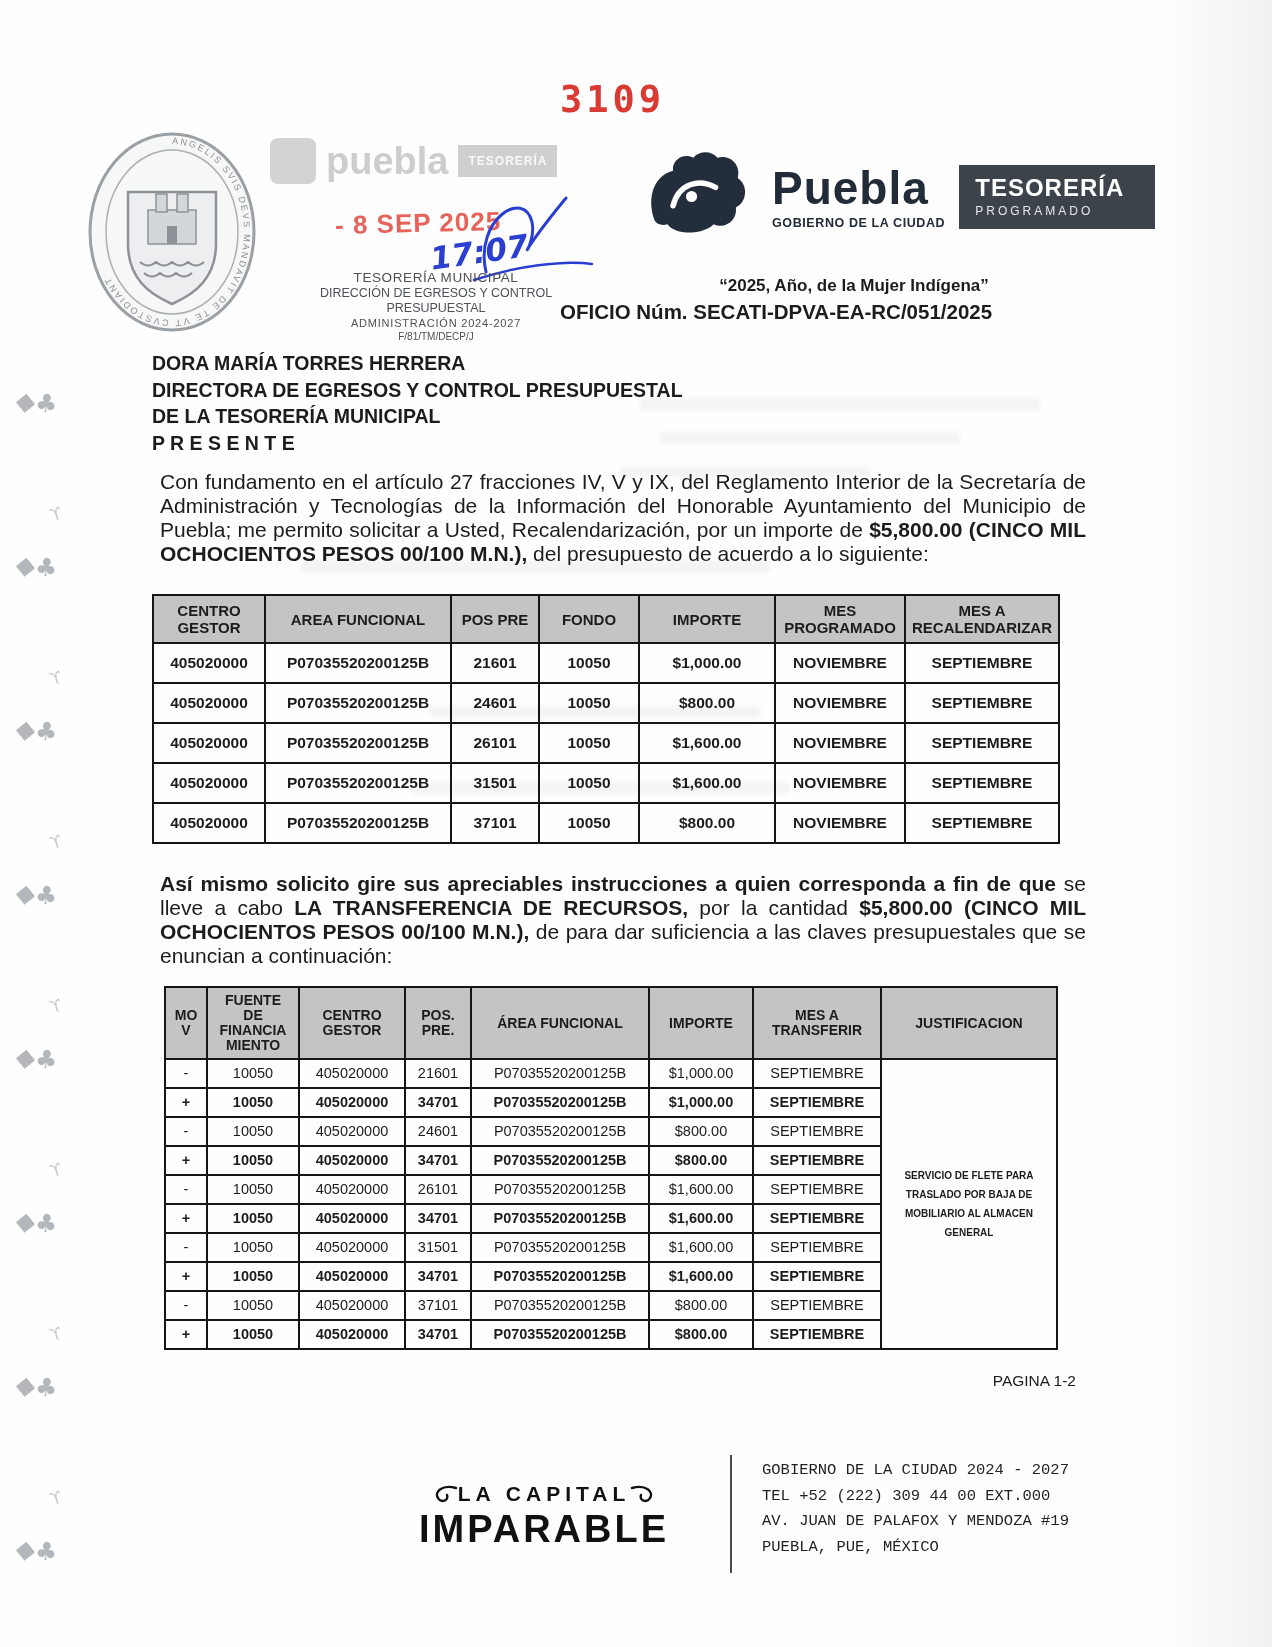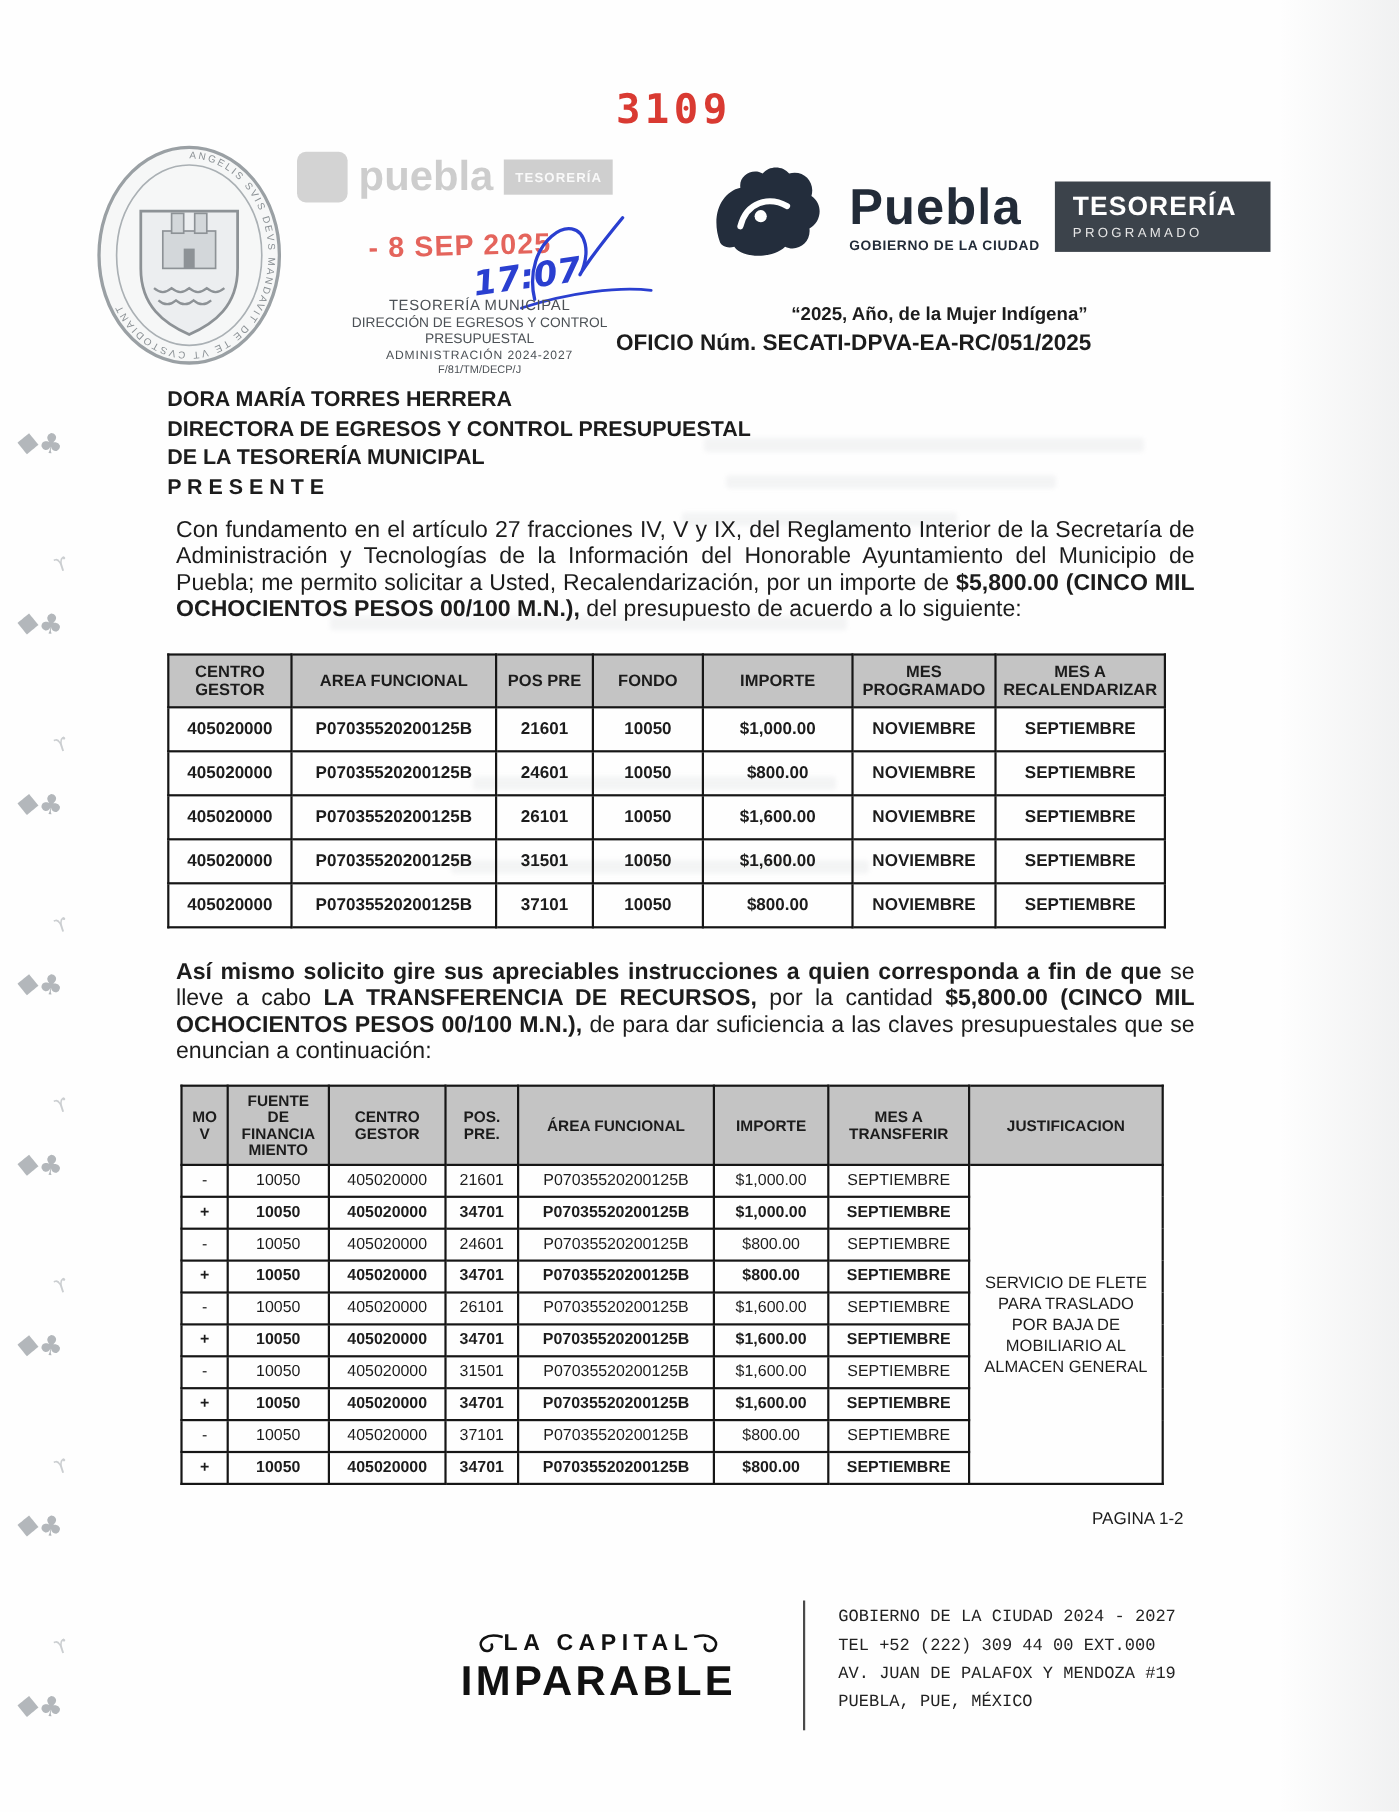--- a/index.html
+++ b/index.html
@@ -73,21 +73,21 @@
   .t1 th{background:#c4c4c4;border:2px solid #161616;font-size:15px;line-height:17px;
     font-weight:700;padding:6px 2px;white-space:pre-line;text-align:center}
   .t1 td{border:2px solid #161616;font-size:15.5px;font-weight:700;text-align:center;padding:10px 2px}
 
   
   .t2{position:absolute;left:164px;top:986px;width:892px}
   .t2 th{background:#c4c4c4;border:2px solid #161616;font-size:14px;line-height:15px;
     font-weight:700;padding:5px 2px;white-space:pre-line;text-align:center}
   .t2 td{border:2px solid #161616;font-size:14.5px;text-align:center;padding:4px 2px;line-height:19px}
   .t2 tr.bold-row td{font-weight:700}
-  .t2 .just-cell{font-weight:400;font-size:15px;line-height:19px;padding:4px 10px}
+  .t2 .just-cell{font-weight:700;font-size:10px;line-height:19px;padding:4px 10px}
 
   .page-label{position:absolute;left:860px;top:1372px;width:216px;text-align:right;font-size:15.5px}
 
   
   .footer-logo{position:absolute;left:388px;top:1482px;width:312px;text-align:center;color:#111}
   .fl-top{display:flex;align-items:center;justify-content:center;gap:0;font-weight:700;font-size:21px;letter-spacing:5px}
   .fl-bottom{font-weight:800;font-size:38px;letter-spacing:3px;margin-top:2px}
   .footer-divider{position:absolute;left:730px;top:1455px;width:2px;height:118px;background:#4a4a4a}
   .footer-address{position:absolute;left:762px;top:1458px;font-family:"Liberation Mono",monospace;
     font-size:15.5px;line-height:25.5px;color:#222}

